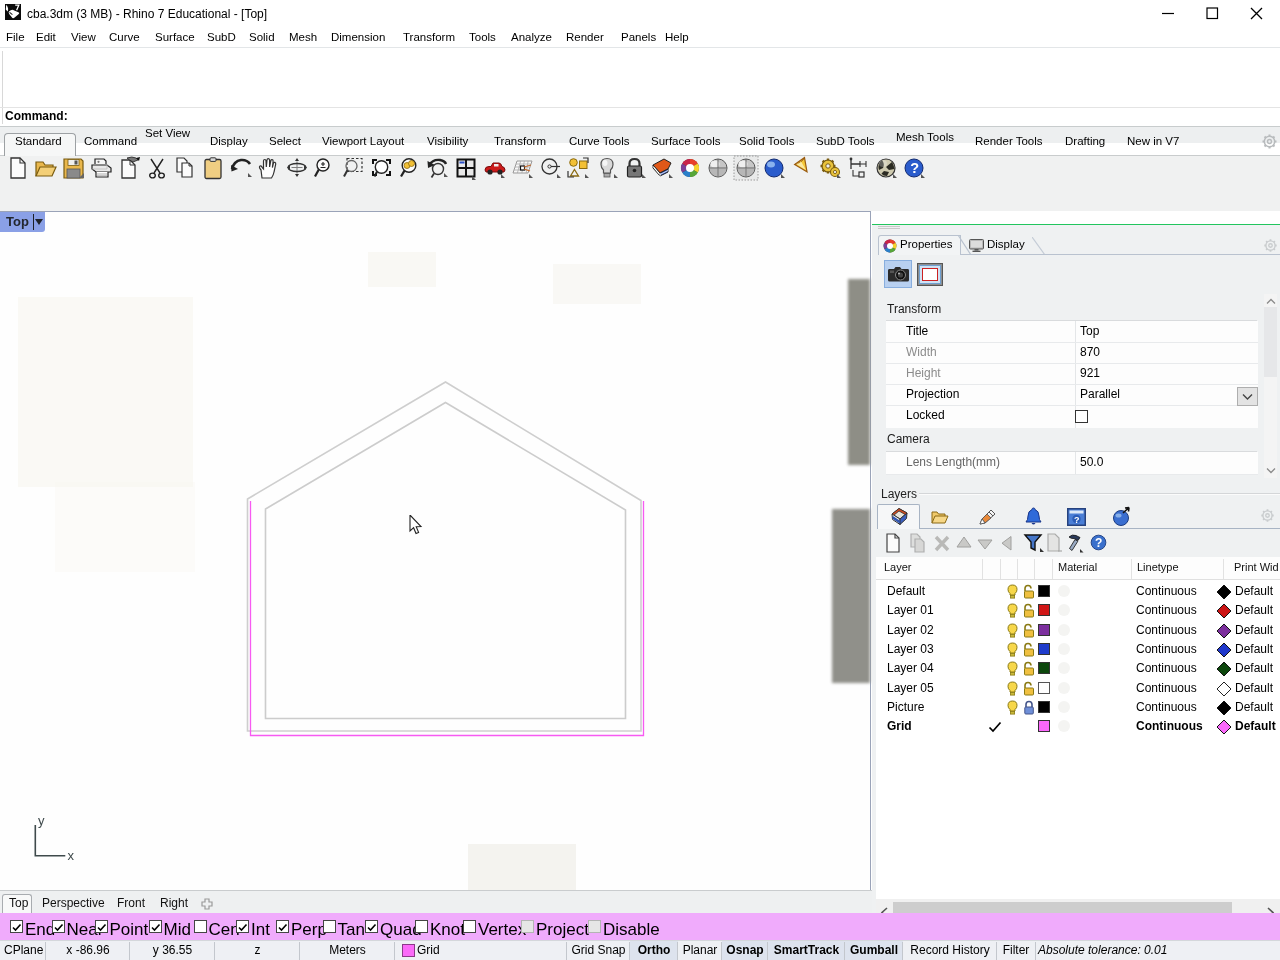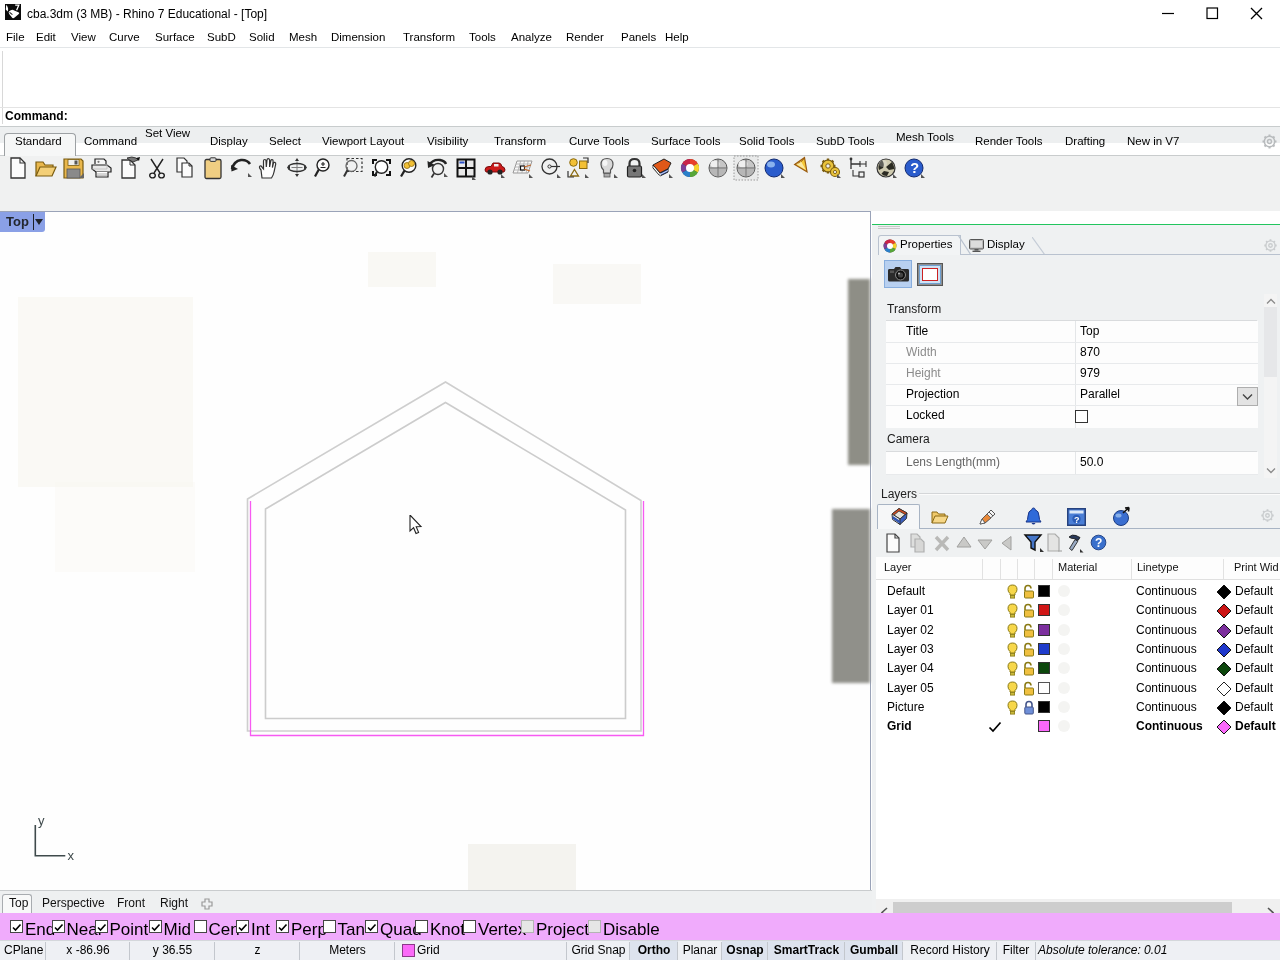--- a/index.html
+++ b/index.html
@@ -421,21 +421,21 @@
         <line x1="0" y1="42.5" x2="372" y2="42.5"></line>
       <line x1="0" y1="63.5" x2="372" y2="63.5"></line>
         <line x1="0" y1="84.5" x2="372" y2="84.5"></line>
     </g>
   </svg>
   <span class="abs" style="left:34px;top:99px;font-size:12px;">Title</span>
   <span class="abs" style="left:208px;top:99px;font-size:12px;">Top</span>
   <span class="abs" style="left:34px;top:120px;font-size:12px;color:#8c8c8c;">Width</span>
   <span class="abs" style="left:208px;top:120px;font-size:12px;">870</span>
   <span class="abs" style="left:34px;top:141px;font-size:12px;color:#8c8c8c;">Height</span>
-  <span class="abs" style="left:208px;top:141px;font-size:12px;">979</span>
+  <span class="abs" style="left:208px;top:141px;font-size:12px;">921</span>
   <span class="abs" style="left:34px;top:162px;font-size:12px;">Projection</span>
   <span class="abs" style="left:208px;top:162px;font-size:12px;">Parallel</span>
   <div class="abs" style="left:365px;top:162px;width:21px;height:19px;background:#e3e3e3;border:1px solid #aeaeae;"></div>
   <svg class="abs" style="left:370px;top:168px;" width="11" height="8">
       <path d="M1 1.5 L5.5 6 L10 1.5" stroke="#444" stroke-width="1.4" fill="none"></path>
     </svg>
   <span class="abs" style="left:34px;top:183px;font-size:12px;">Locked</span>
   <div class="abs" style="left:203px;top:185px;width:13px;height:13px;background:#fff;border:1.4px solid #333;"></div>
 
   <span class="abs" style="left:15px;top:207px;font-size:12px;color:#1a1a1a;">Camera</span>

